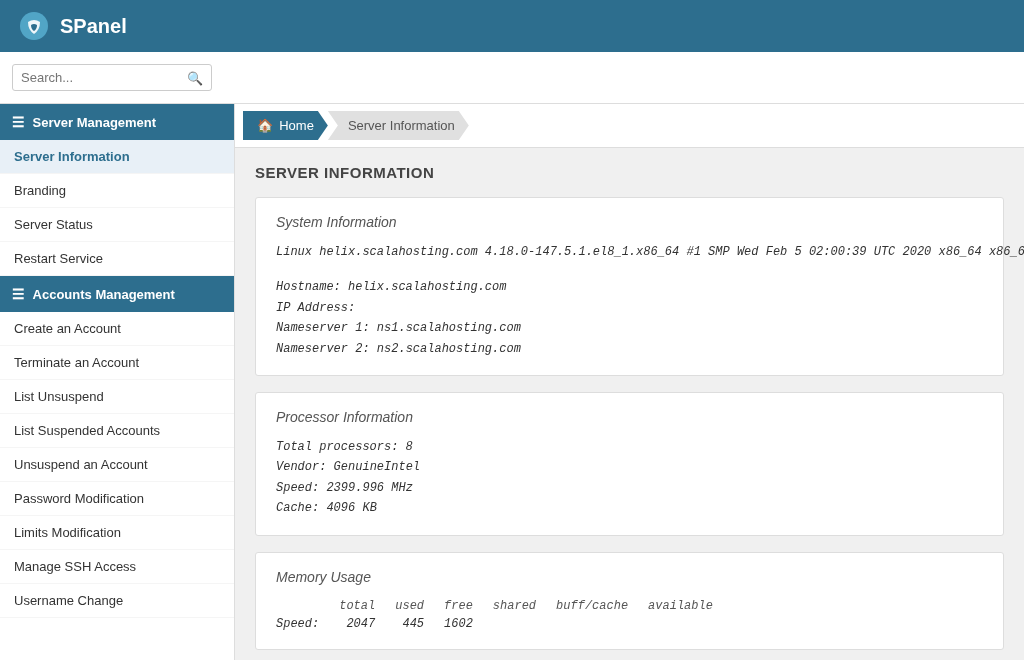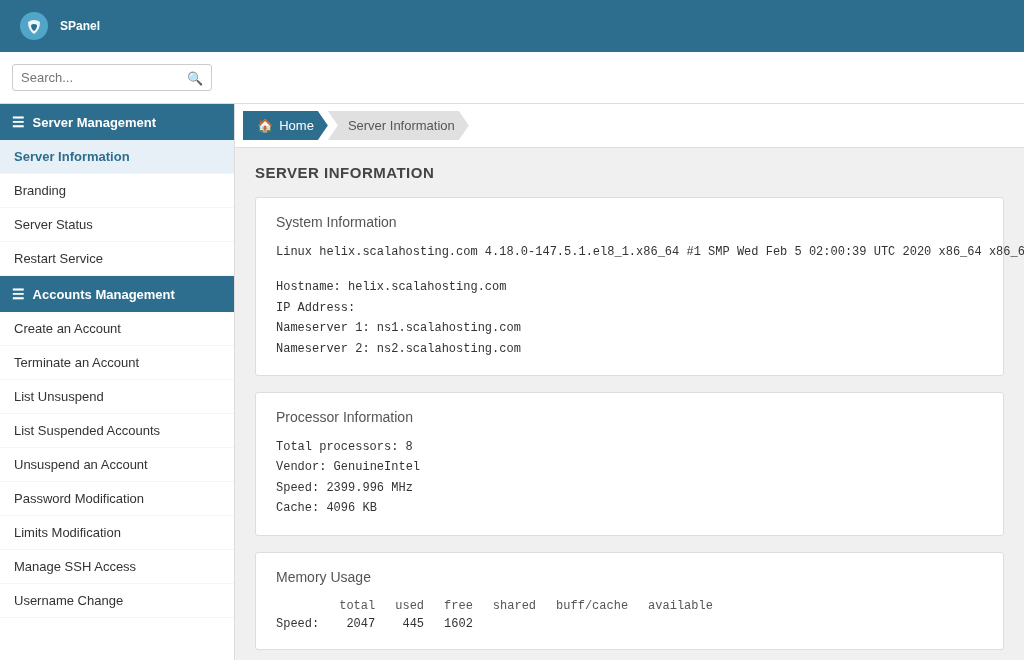--- a/index.html
+++ b/index.html
@@ -11,21 +11,21 @@
       height: 52px;
       display: flex;
       align-items: center;
       padding: 0 18px;
       flex-shrink: 0;
     }
     #header .logo-icon {
       width: 32px; height: 32px; margin-right: 10px;
     }
     #header .logo-text {
-      color: #fff; font-size: 12px; font-weight: bold;
+      color: #fff; font-size: 20px; font-weight: bold;
     }
 
     
     #search-bar {
       background: #fff;
       border-bottom: 1px solid #ddd;
       padding: 8px 12px;
       display: flex;
       align-items: center;
       height: 52px;
@@ -143,20 +143,21 @@
       letter-spacing: 0.5px;
     }
 
     
     .card {
       background: #fff;
       border: 1px solid #ddd;
       border-radius: 3px;
       padding: 16px 20px;
       margin-bottom: 16px;
+      font-style: italic;
     }
     .card-title {
       font-size: 14px;
       color: #555;
       margin-bottom: 12px;
       font-weight: normal;
     }
     .info-text {
       font-family: 'Courier New', monospace;
       font-size: 12px;

